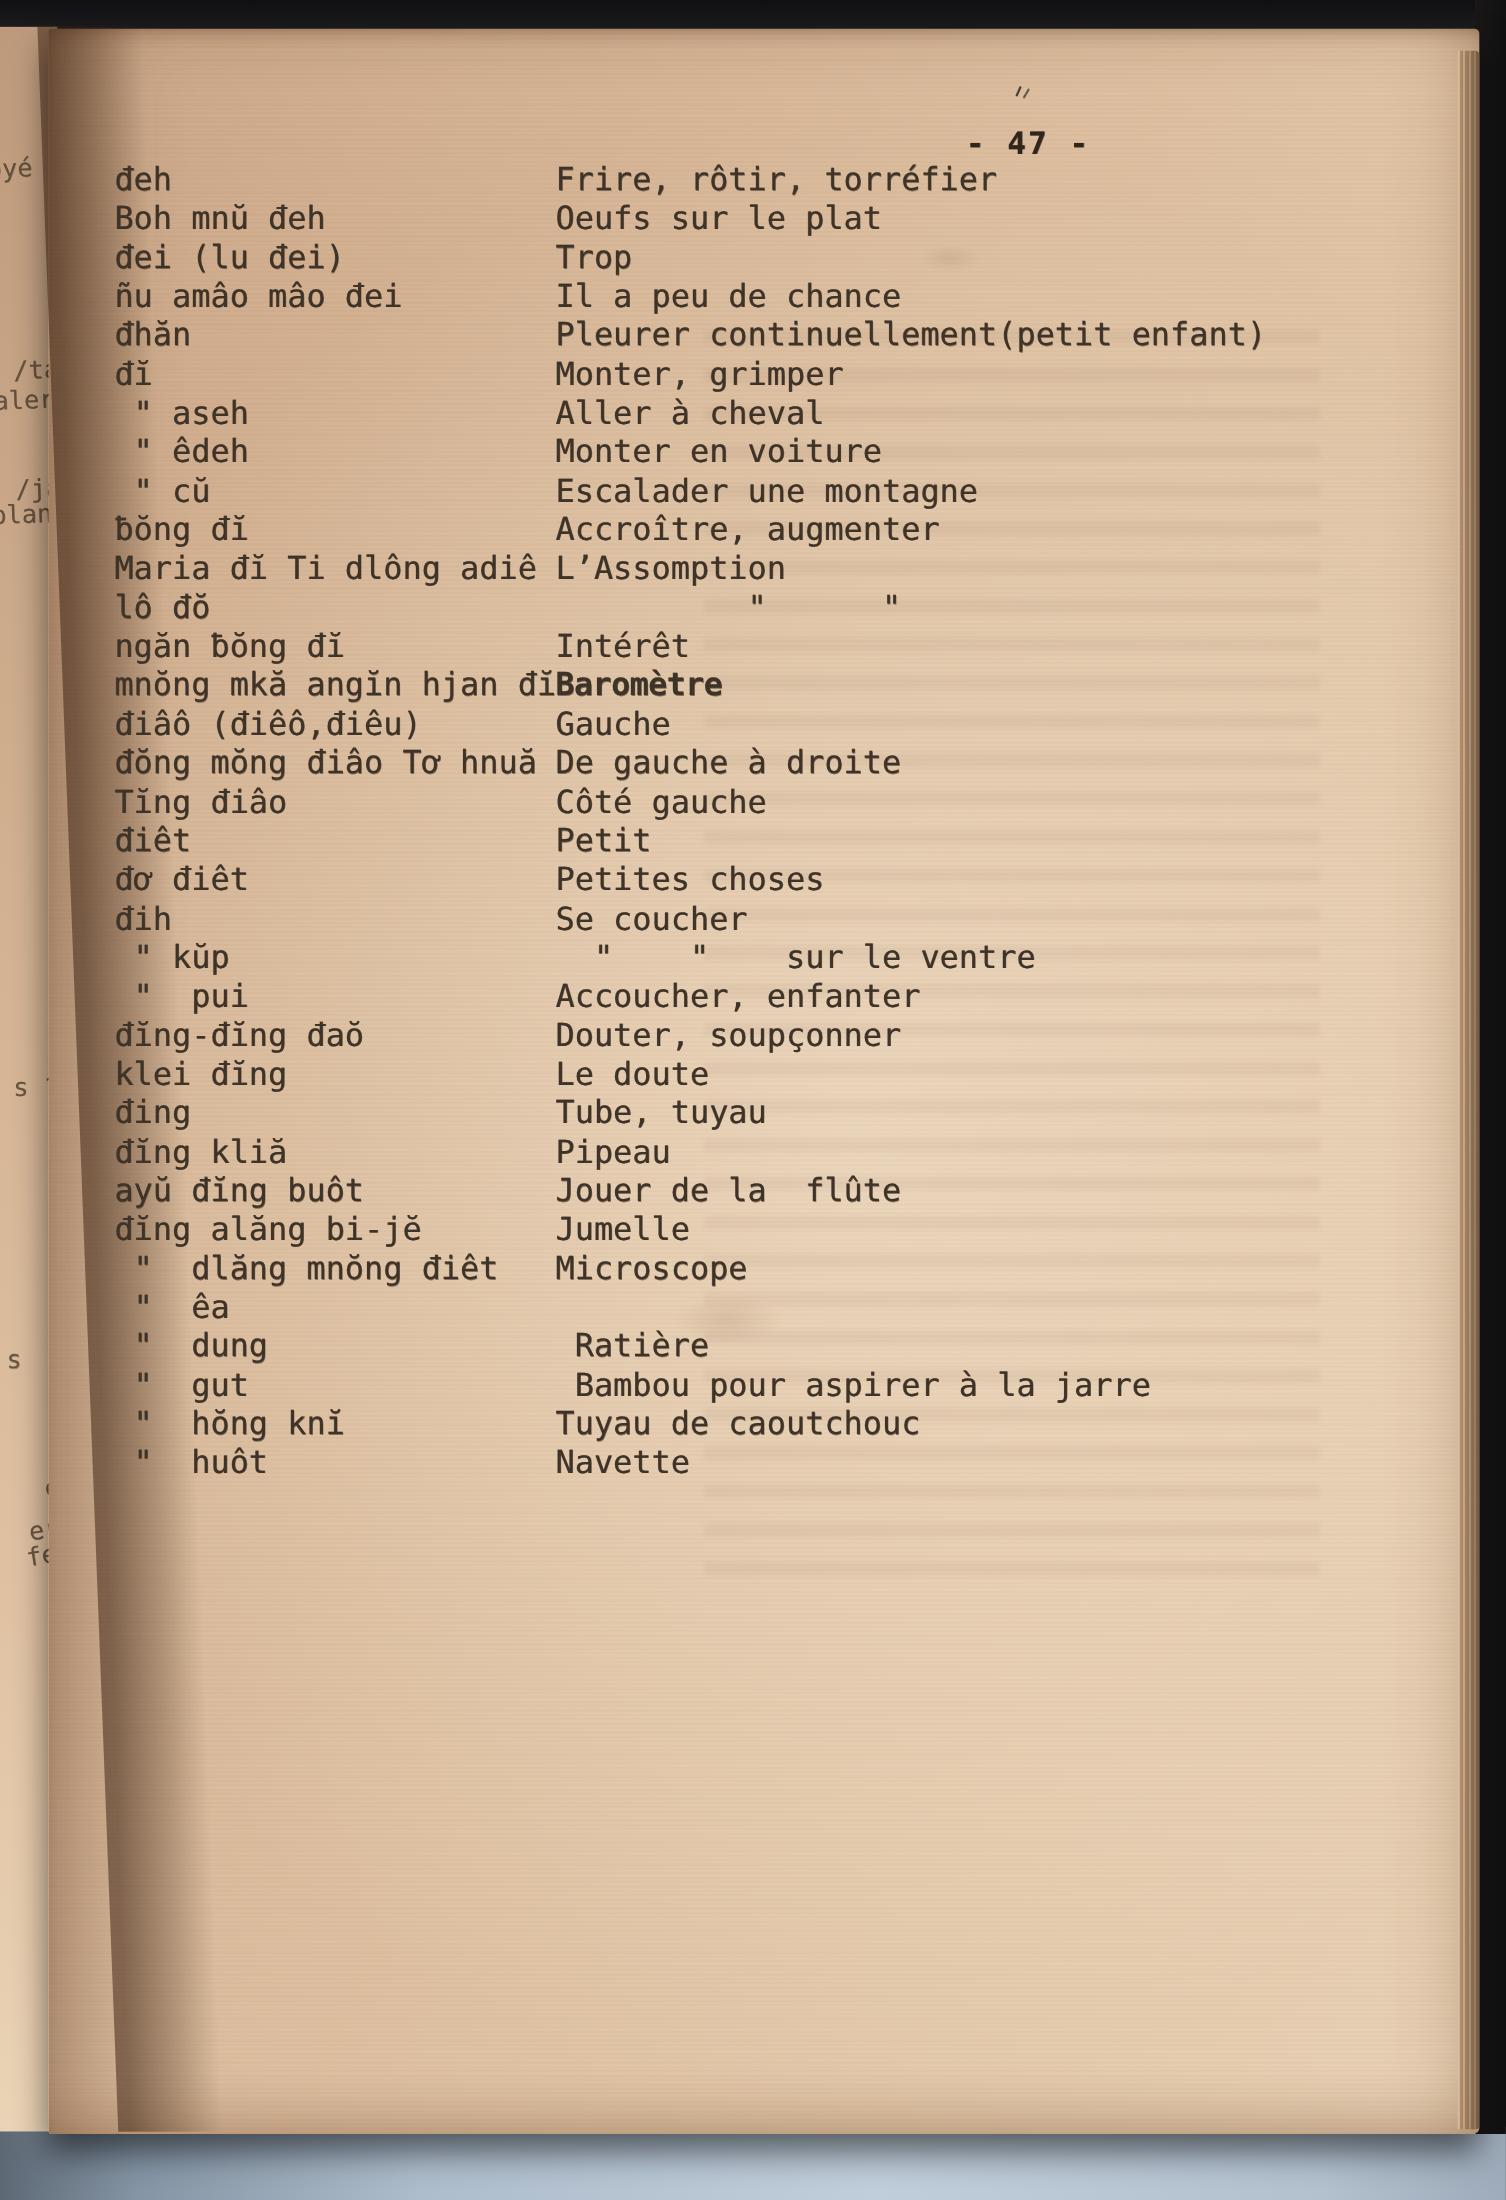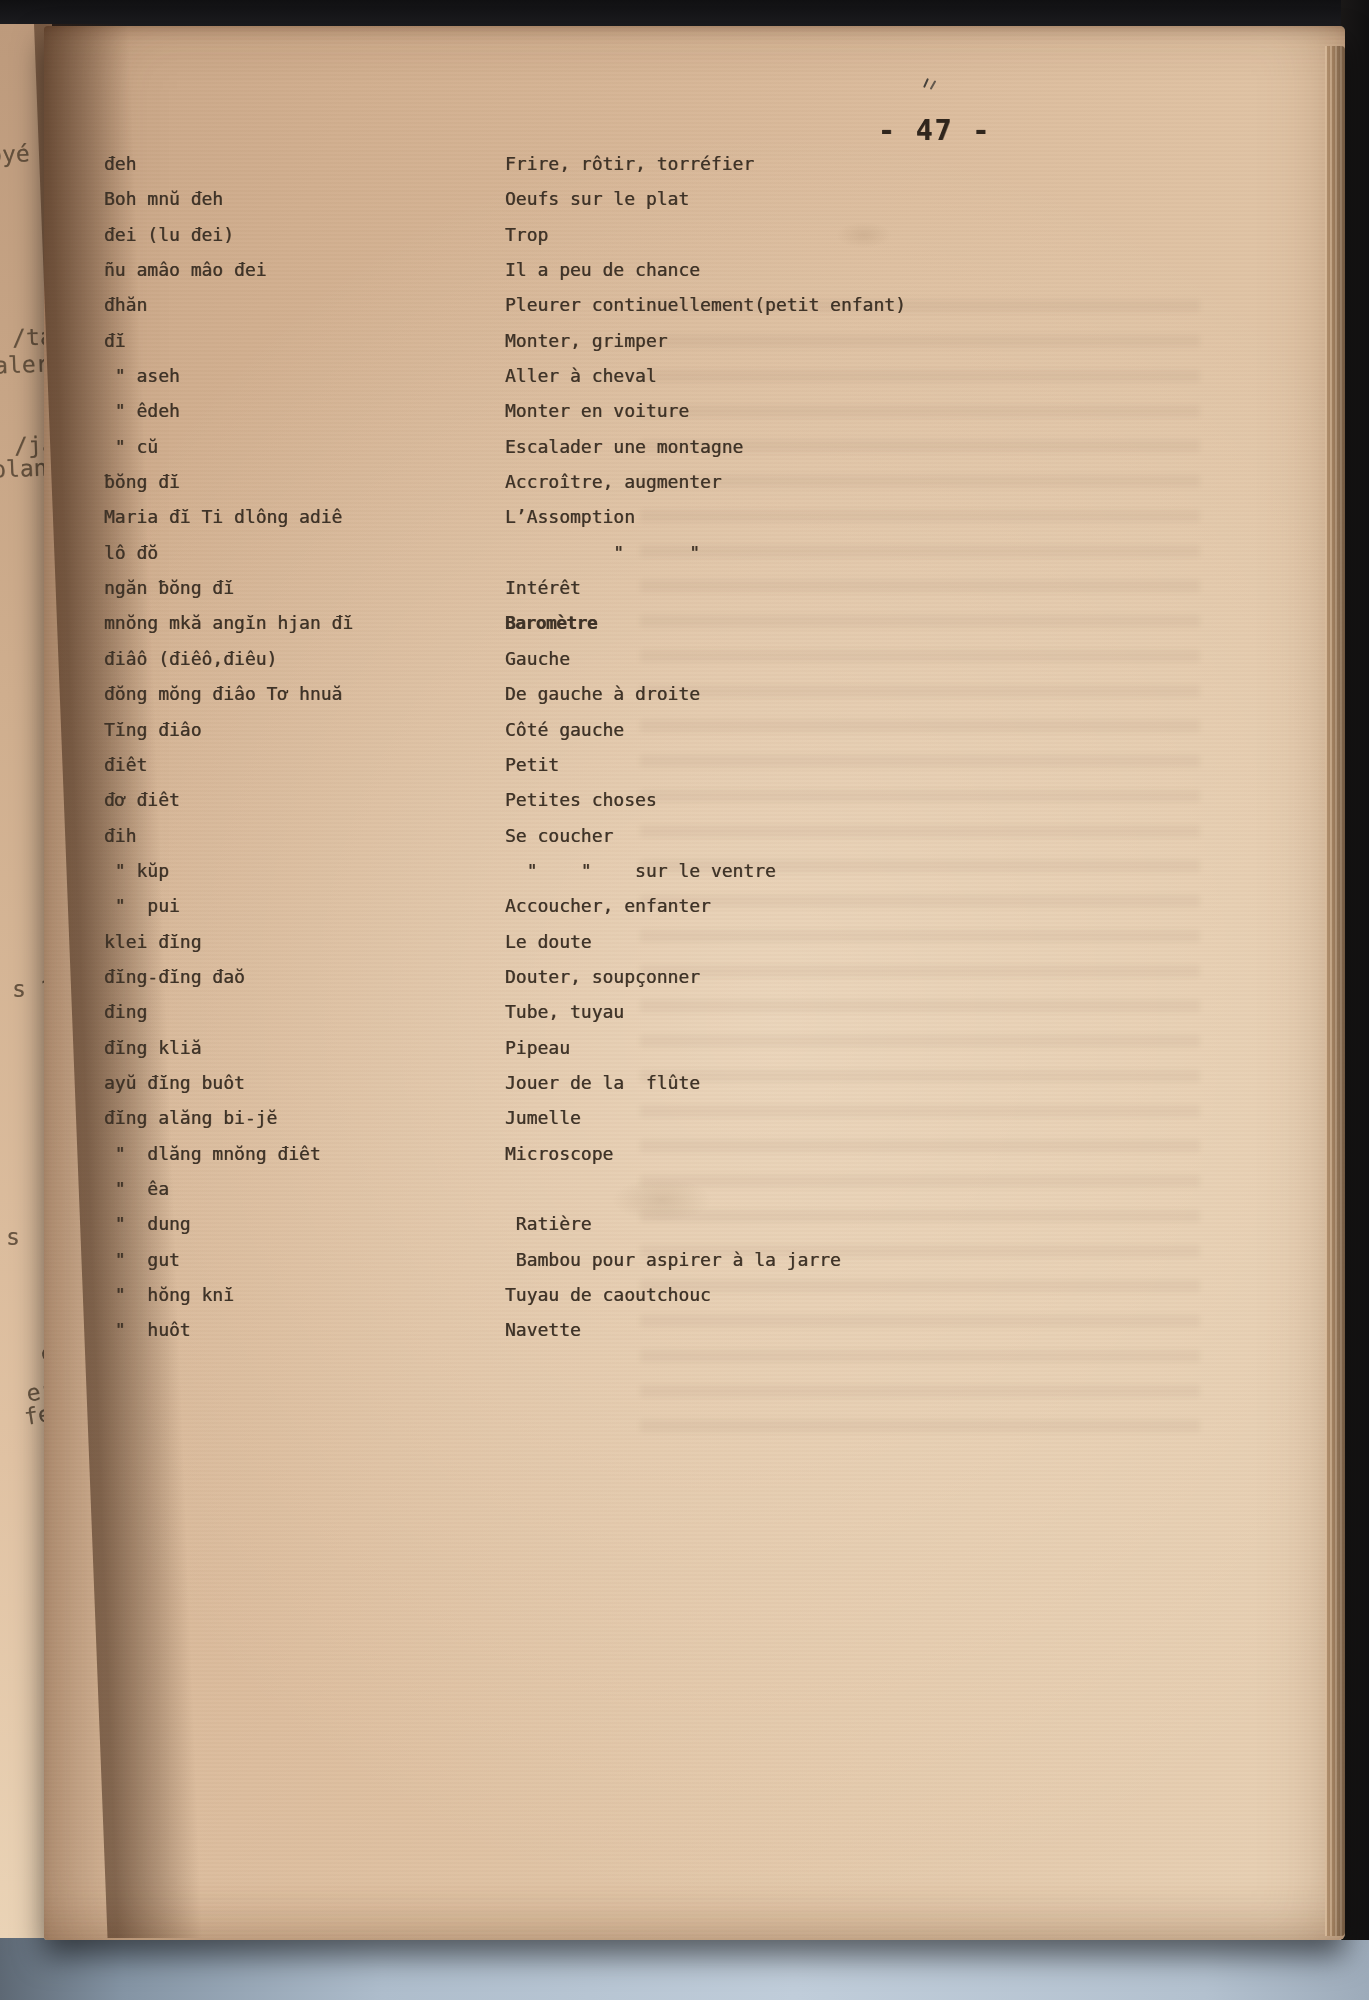--- a/index.html
+++ b/index.html
@@ -54,21 +54,21 @@
     background:radial-gradient(closest-side,rgba(118,88,58,.14),rgba(118,88,58,0));}
   .stain-b{position:absolute;left:836px;top:222px;width:56px;height:26px;z-index:4;
     background:radial-gradient(closest-side,rgba(118,88,58,.12),rgba(118,88,58,0));}
   
   .text-layer{position:absolute;inset:0;z-index:5;color:#3e3328;}
   .page-number{
     position:absolute;left:878px;top:114px;font-size:28px;font-weight:bold;letter-spacing:2px;color:#30261d;
     text-shadow:.6px .4px 0 rgba(48,38,29,.6);
   }
   .rows{position:absolute;left:104px;top:146px;width:1180px;}
-  .row{position:relative;height:35.35px;line-height:35.35px;font-size:18px;white-space:pre;}
+  .row{position:relative;height:35.35px;line-height:35.35px;font-size:29px;white-space:pre;}
   .row .ee{position:absolute;left:0;text-shadow:.45px .3px 0 rgba(58,44,30,.55),-.3px 0 0 rgba(58,44,30,.3);}
   .row .fr{position:absolute;left:401px;text-shadow:.45px .3px 0 rgba(58,44,30,.55),-.3px 0 0 rgba(58,44,30,.3);}
   .row.bold .fr{font-weight:bold;letter-spacing:-.6px;}
   
   .frag{position:absolute;font-size:23px;color:#50402f;opacity:.82;white-space:pre;
     text-shadow:.4px .3px 0 rgba(70,55,38,.45);}
   .frag-0{left:-12px;top:117px;transform:rotate(-2deg);}
   .frag-1{left:12px;top:300px;transform:rotate(-2deg);}
   .frag-2{left:-6px;top:327px;transform:rotate(-2deg);}
   .frag-3{left:14px;top:408px;transform:rotate(-2deg);}
@@ -133,22 +133,22 @@
         <div class="row"><span class="ee">ngăn ƀŏng đĭ</span><span class="fr">Intérêt</span></div>
         <div class="row bold"><span class="ee">mnŏng mkă angĭn hjan đĭ</span><span class="fr">Baromètre</span></div>
         <div class="row"><span class="ee">điâô (điêô,điêu)</span><span class="fr">Gauche</span></div>
         <div class="row"><span class="ee">đŏng mŏng điâo Tơ hnuă</span><span class="fr">De gauche à droite</span></div>
         <div class="row"><span class="ee">Tĭng điâo</span><span class="fr">Côté gauche</span></div>
         <div class="row"><span class="ee">điêt</span><span class="fr">Petit</span></div>
         <div class="row"><span class="ee">đơ điêt</span><span class="fr">Petites choses</span></div>
         <div class="row"><span class="ee">đih</span><span class="fr">Se coucher</span></div>
         <div class="row"><span class="ee"> " kŭp</span><span class="fr">  "    "    sur le ventre</span></div>
         <div class="row"><span class="ee"> "  pui</span><span class="fr">Accoucher, enfanter</span></div>
+        <div class="row"><span class="ee">đĭng-đĭng đaŏ</span><span class="fr">Douter, soupçonner</span></div>
         <div class="row"><span class="ee">klei đĭng</span><span class="fr">Le doute</span></div>
-        <div class="row"><span class="ee">đĭng-đĭng đaŏ</span><span class="fr">Douter, soupçonner</span></div>
         <div class="row"><span class="ee">đing</span><span class="fr">Tube, tuyau</span></div>
         <div class="row"><span class="ee">đĭng kliă</span><span class="fr">Pipeau</span></div>
         <div class="row"><span class="ee">ayŭ đĭng buôt</span><span class="fr">Jouer de la  flûte</span></div>
         <div class="row"><span class="ee">đĭng alăng bi-jĕ</span><span class="fr">Jumelle</span></div>
         <div class="row"><span class="ee"> "  dlăng mnŏng điêt</span><span class="fr">Microscope</span></div>
         <div class="row"><span class="ee"> "  êa</span></div>
         <div class="row"><span class="ee"> "  dung</span><span class="fr"> Ratière</span></div>
         <div class="row"><span class="ee"> "  gut</span><span class="fr"> Bambou pour aspirer à la jarre</span></div>
         <div class="row"><span class="ee"> "  hŏng knĭ</span><span class="fr">Tuyau de caoutchouc</span></div>
         <div class="row"><span class="ee"> "  huôt</span><span class="fr">Navette</span></div>

